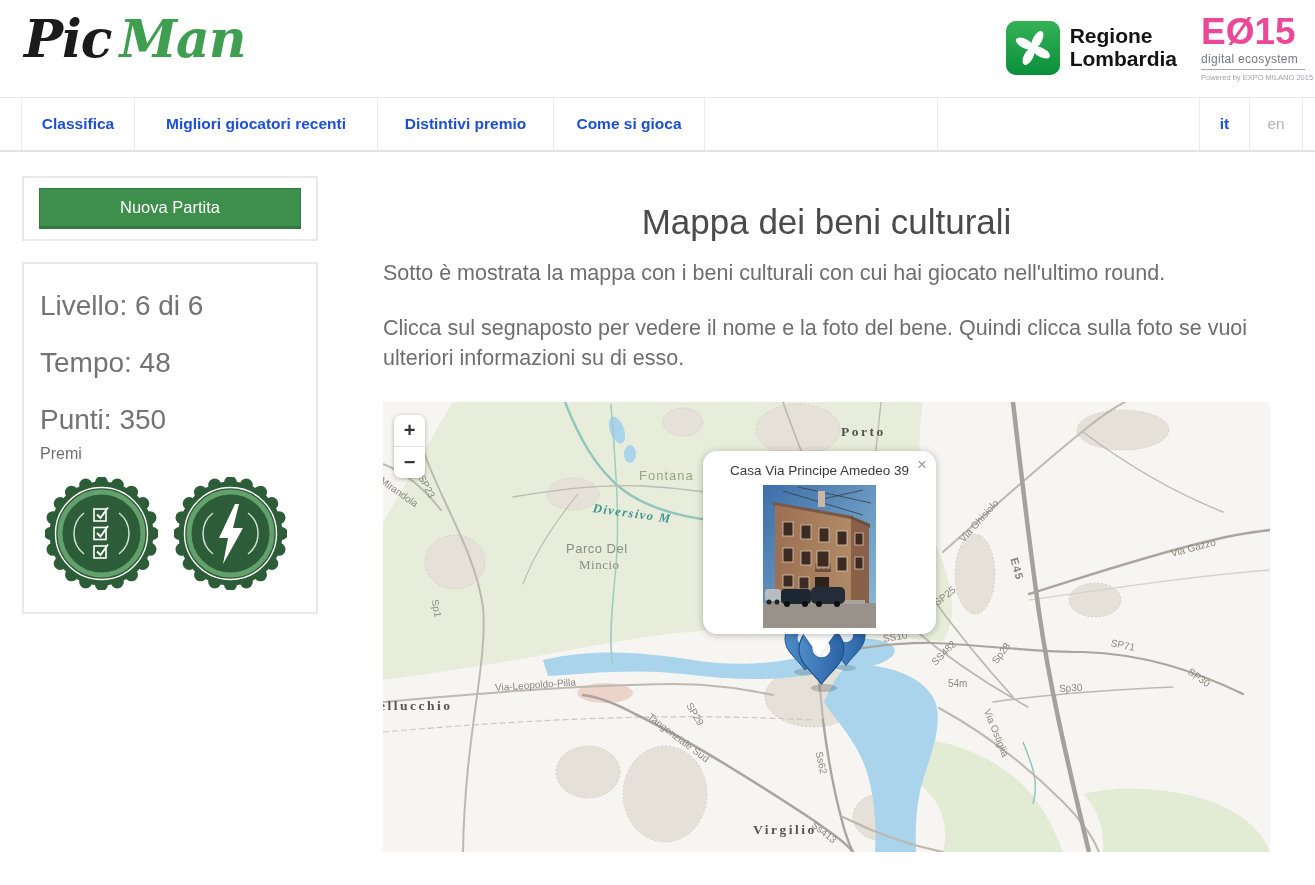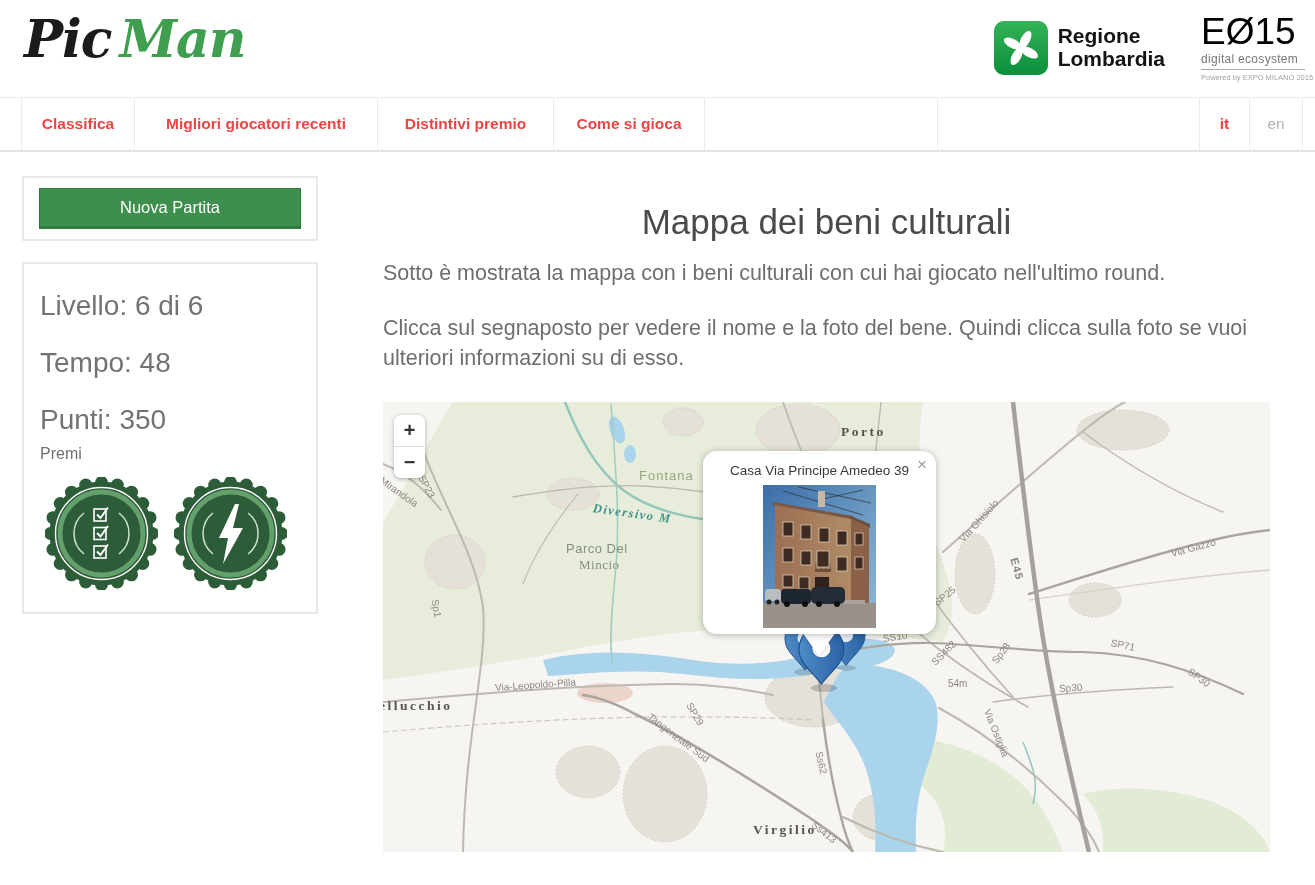--- a/index.html
+++ b/index.html
@@ -4,32 +4,32 @@
 <style>
   html,body{margin:0;padding:0;background:#fff;}
   body{width:1315px;height:885px;overflow:hidden;font-family:"Liberation Sans",sans-serif;-webkit-font-smoothing:antialiased;}
   .page{position:relative;width:1315px;height:885px;background:#fff;}
 
   
   .header{position:relative;height:97px;background:#fff;}
   .logo{position:absolute;left:24px;top:8px;font-family:"DejaVu Serif",serif;font-style:italic;font-weight:bold;font-size:52px;letter-spacing:-1px;}
   .logo .pic{color:#1b1b1b;}
   .logo .man{color:#3f9e4f;margin-left:8px;}
-  .partners{position:absolute;right:10px;top:13px;display:flex;gap:36px;align-items:flex-start;margin-left:10px;}
+  .partners{position:absolute;right:10px;top:13px;display:flex;gap:24px;align-items:flex-start;margin-left:10px;}
   .regione{display:flex;gap:10px;align-items:center;margin-top:8px;}
   .regione-icon{width:54px;height:54px;border-radius:10px;background:linear-gradient(#35b257,#0b8f3b);display:block;}
   .regione-text{font-size:21px;line-height:1.08;color:#131313;font-weight:600;}
   .e015{width:104px;text-align:left;}
-  .e015-title{font-size:37px;font-weight:normal;color:#000000;line-height:1;letter-spacing:0;}
+  .e015-title{font-size:37px;font-weight:bold;color:#ec4899;line-height:1;letter-spacing:0;}
   .e015-sub{font-size:12px;color:#77787b;border-bottom:1px solid #a7a9ac;padding-bottom:3px;margin-top:2px;letter-spacing:0.3px;white-space:nowrap;}
   .e015-powered{font-size:7.5px;color:#a0a2a5;margin-top:3px;white-space:nowrap;}
 
   
   .nav{height:52px;border-top:1px solid #ebebeb;border-bottom:2px solid #e3e3e3;display:flex;background:#fff;}
-  .nav-cell{border-right:1px solid #ebebeb;display:flex;align-items:center;justify-content:center;font-size:15.5px;font-weight:bold;color:#ef4444;cursor:pointer;box-sizing:border-box;}
+  .nav-cell{border-right:1px solid #ebebeb;display:flex;align-items:center;justify-content:center;font-size:15.5px;font-weight:bold;color:#1d4ed8;cursor:pointer;box-sizing:border-box;}
   .nav-spacer{cursor:default;}
   .lang-en{color:#b3b3b3;font-weight:normal;}
 
   
   .sidebar{position:absolute;left:22px;top:176px;width:296px;}
   .box{border:2px solid #e9e9e9;background:#fff;box-sizing:border-box;}
   .box-btn{padding:10px 15px;}
   .new-game{display:block;width:100%;height:41px;background:#3e8e4c;color:#fff;font-size:16.5px;font-family:"Liberation Sans",sans-serif;border:1px solid #327a40;border-bottom-width:3px;cursor:pointer;}
   .box-stats{margin-top:21px;padding:26px 16px 22px;}
   .stat{font-size:28px;color:#737373;font-weight:300;margin:0 0 25px;line-height:1.15;}

